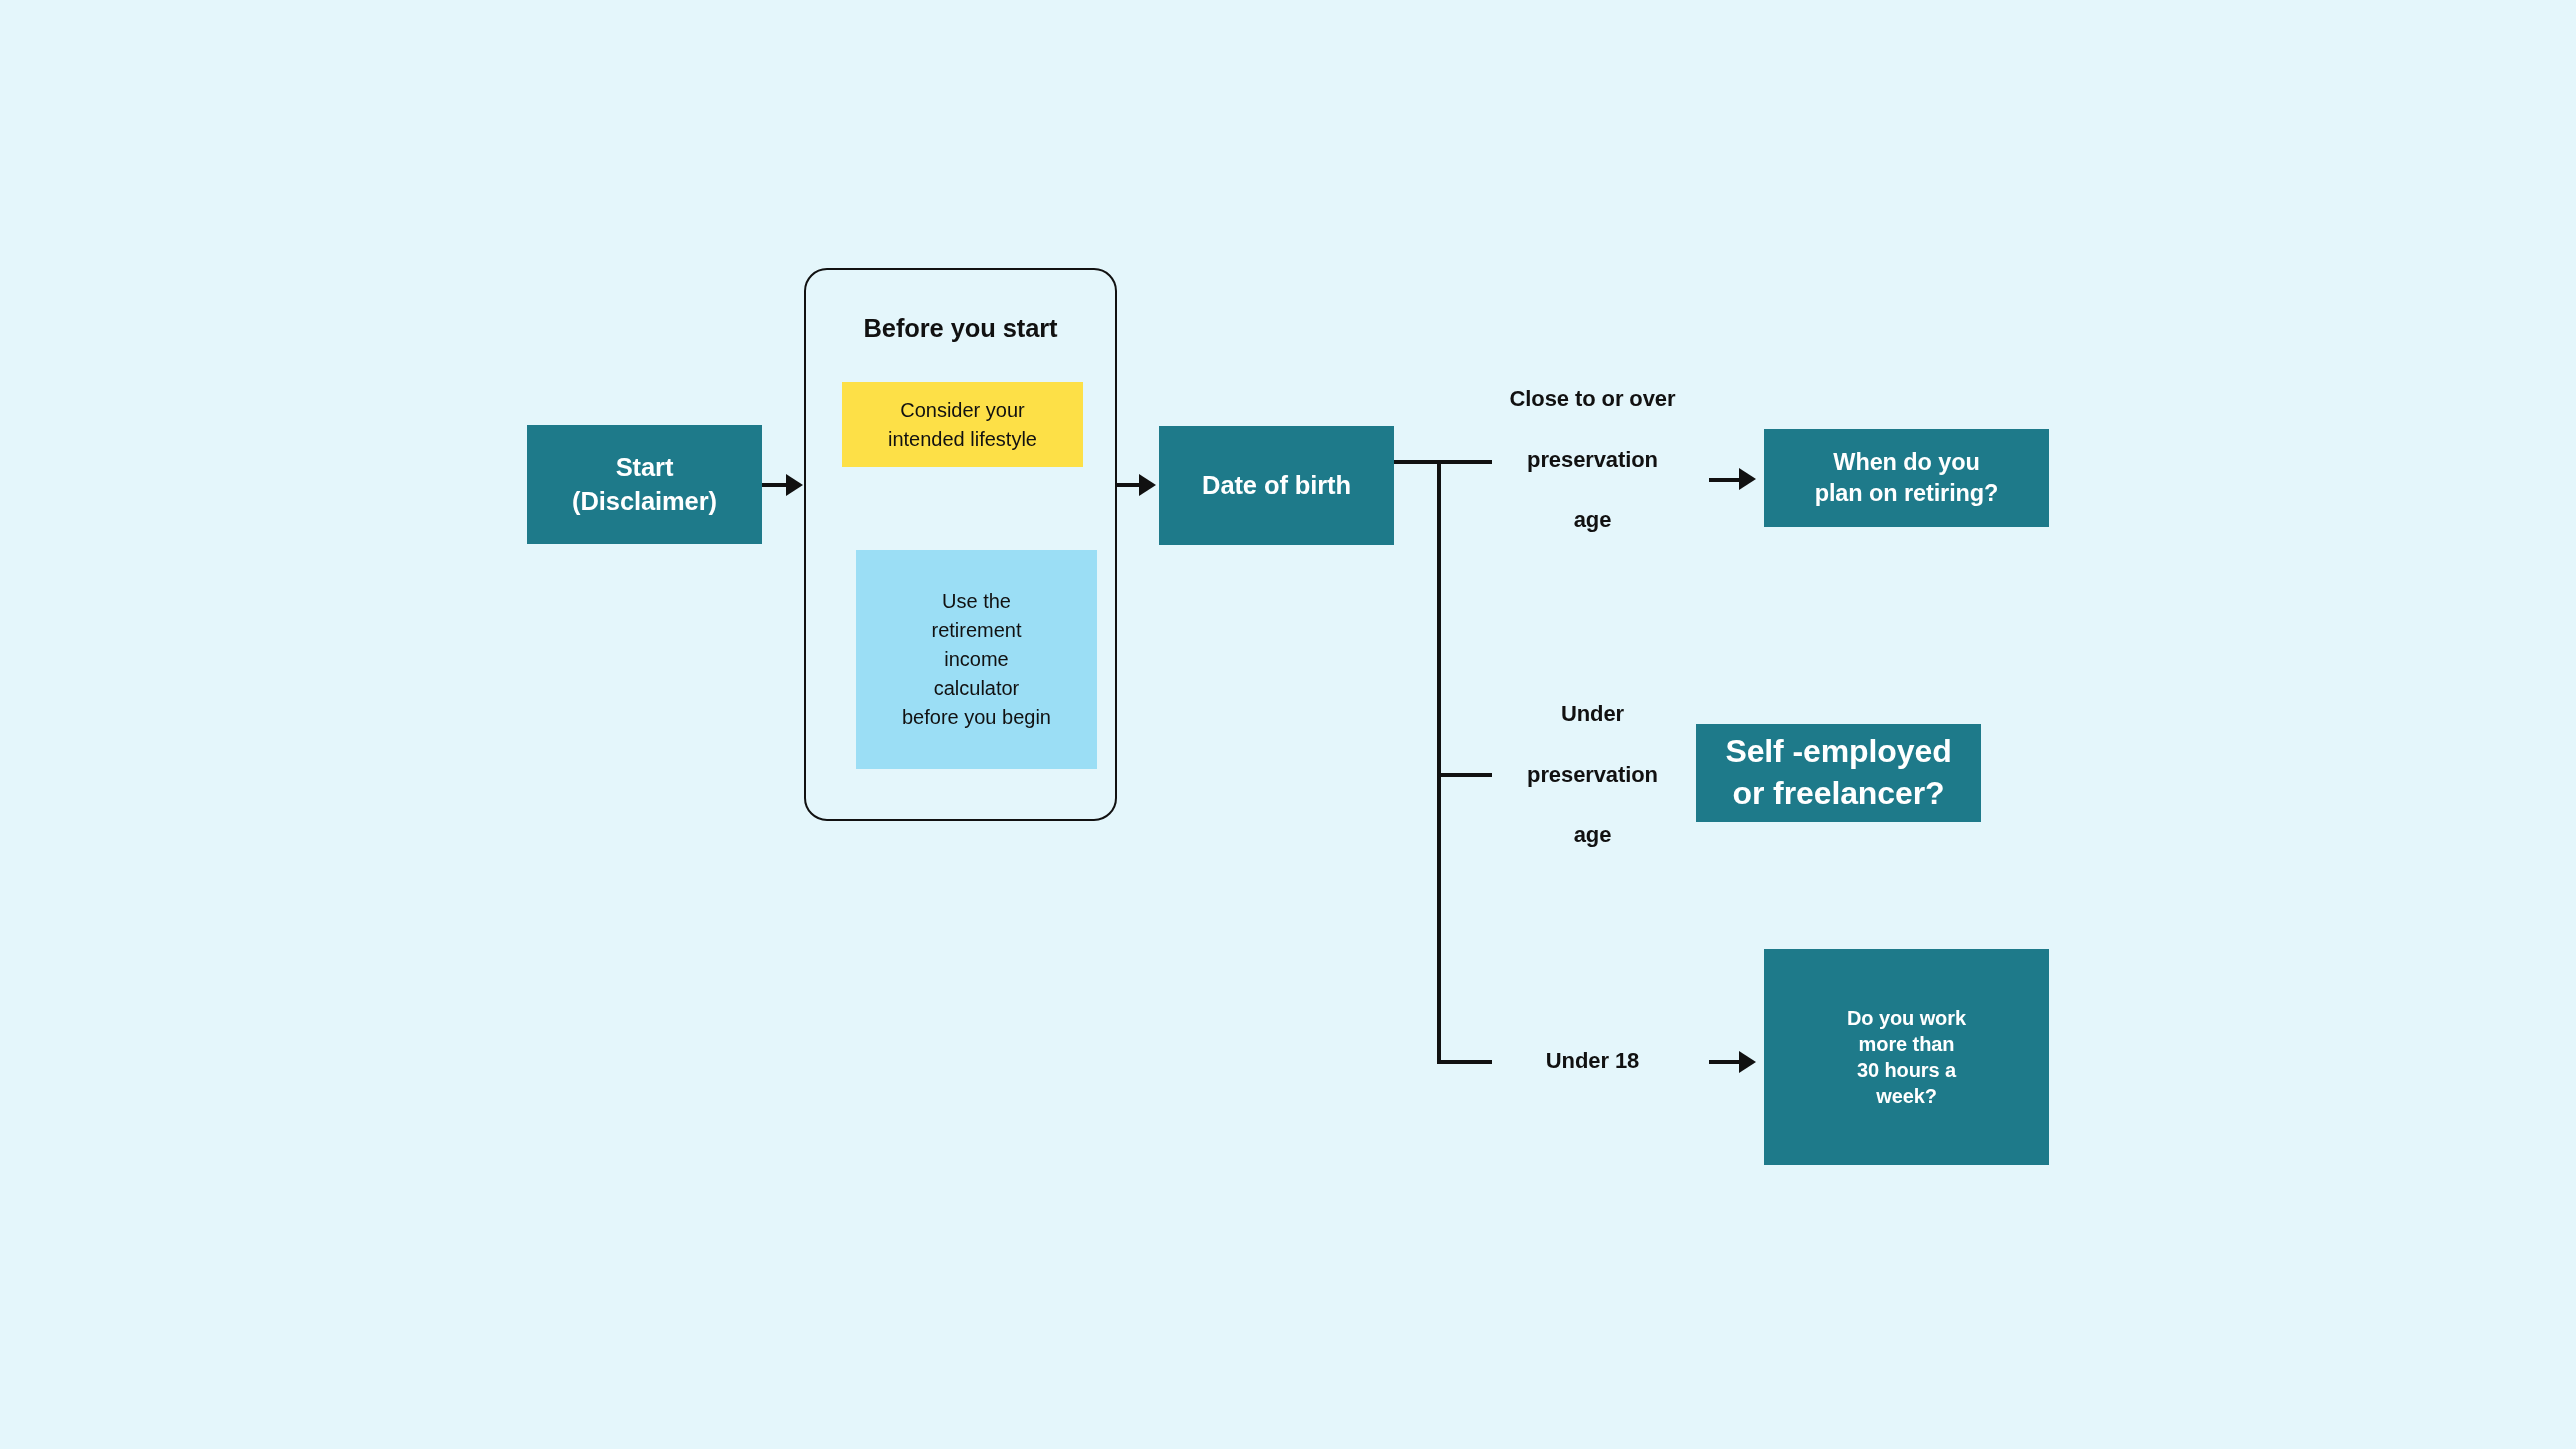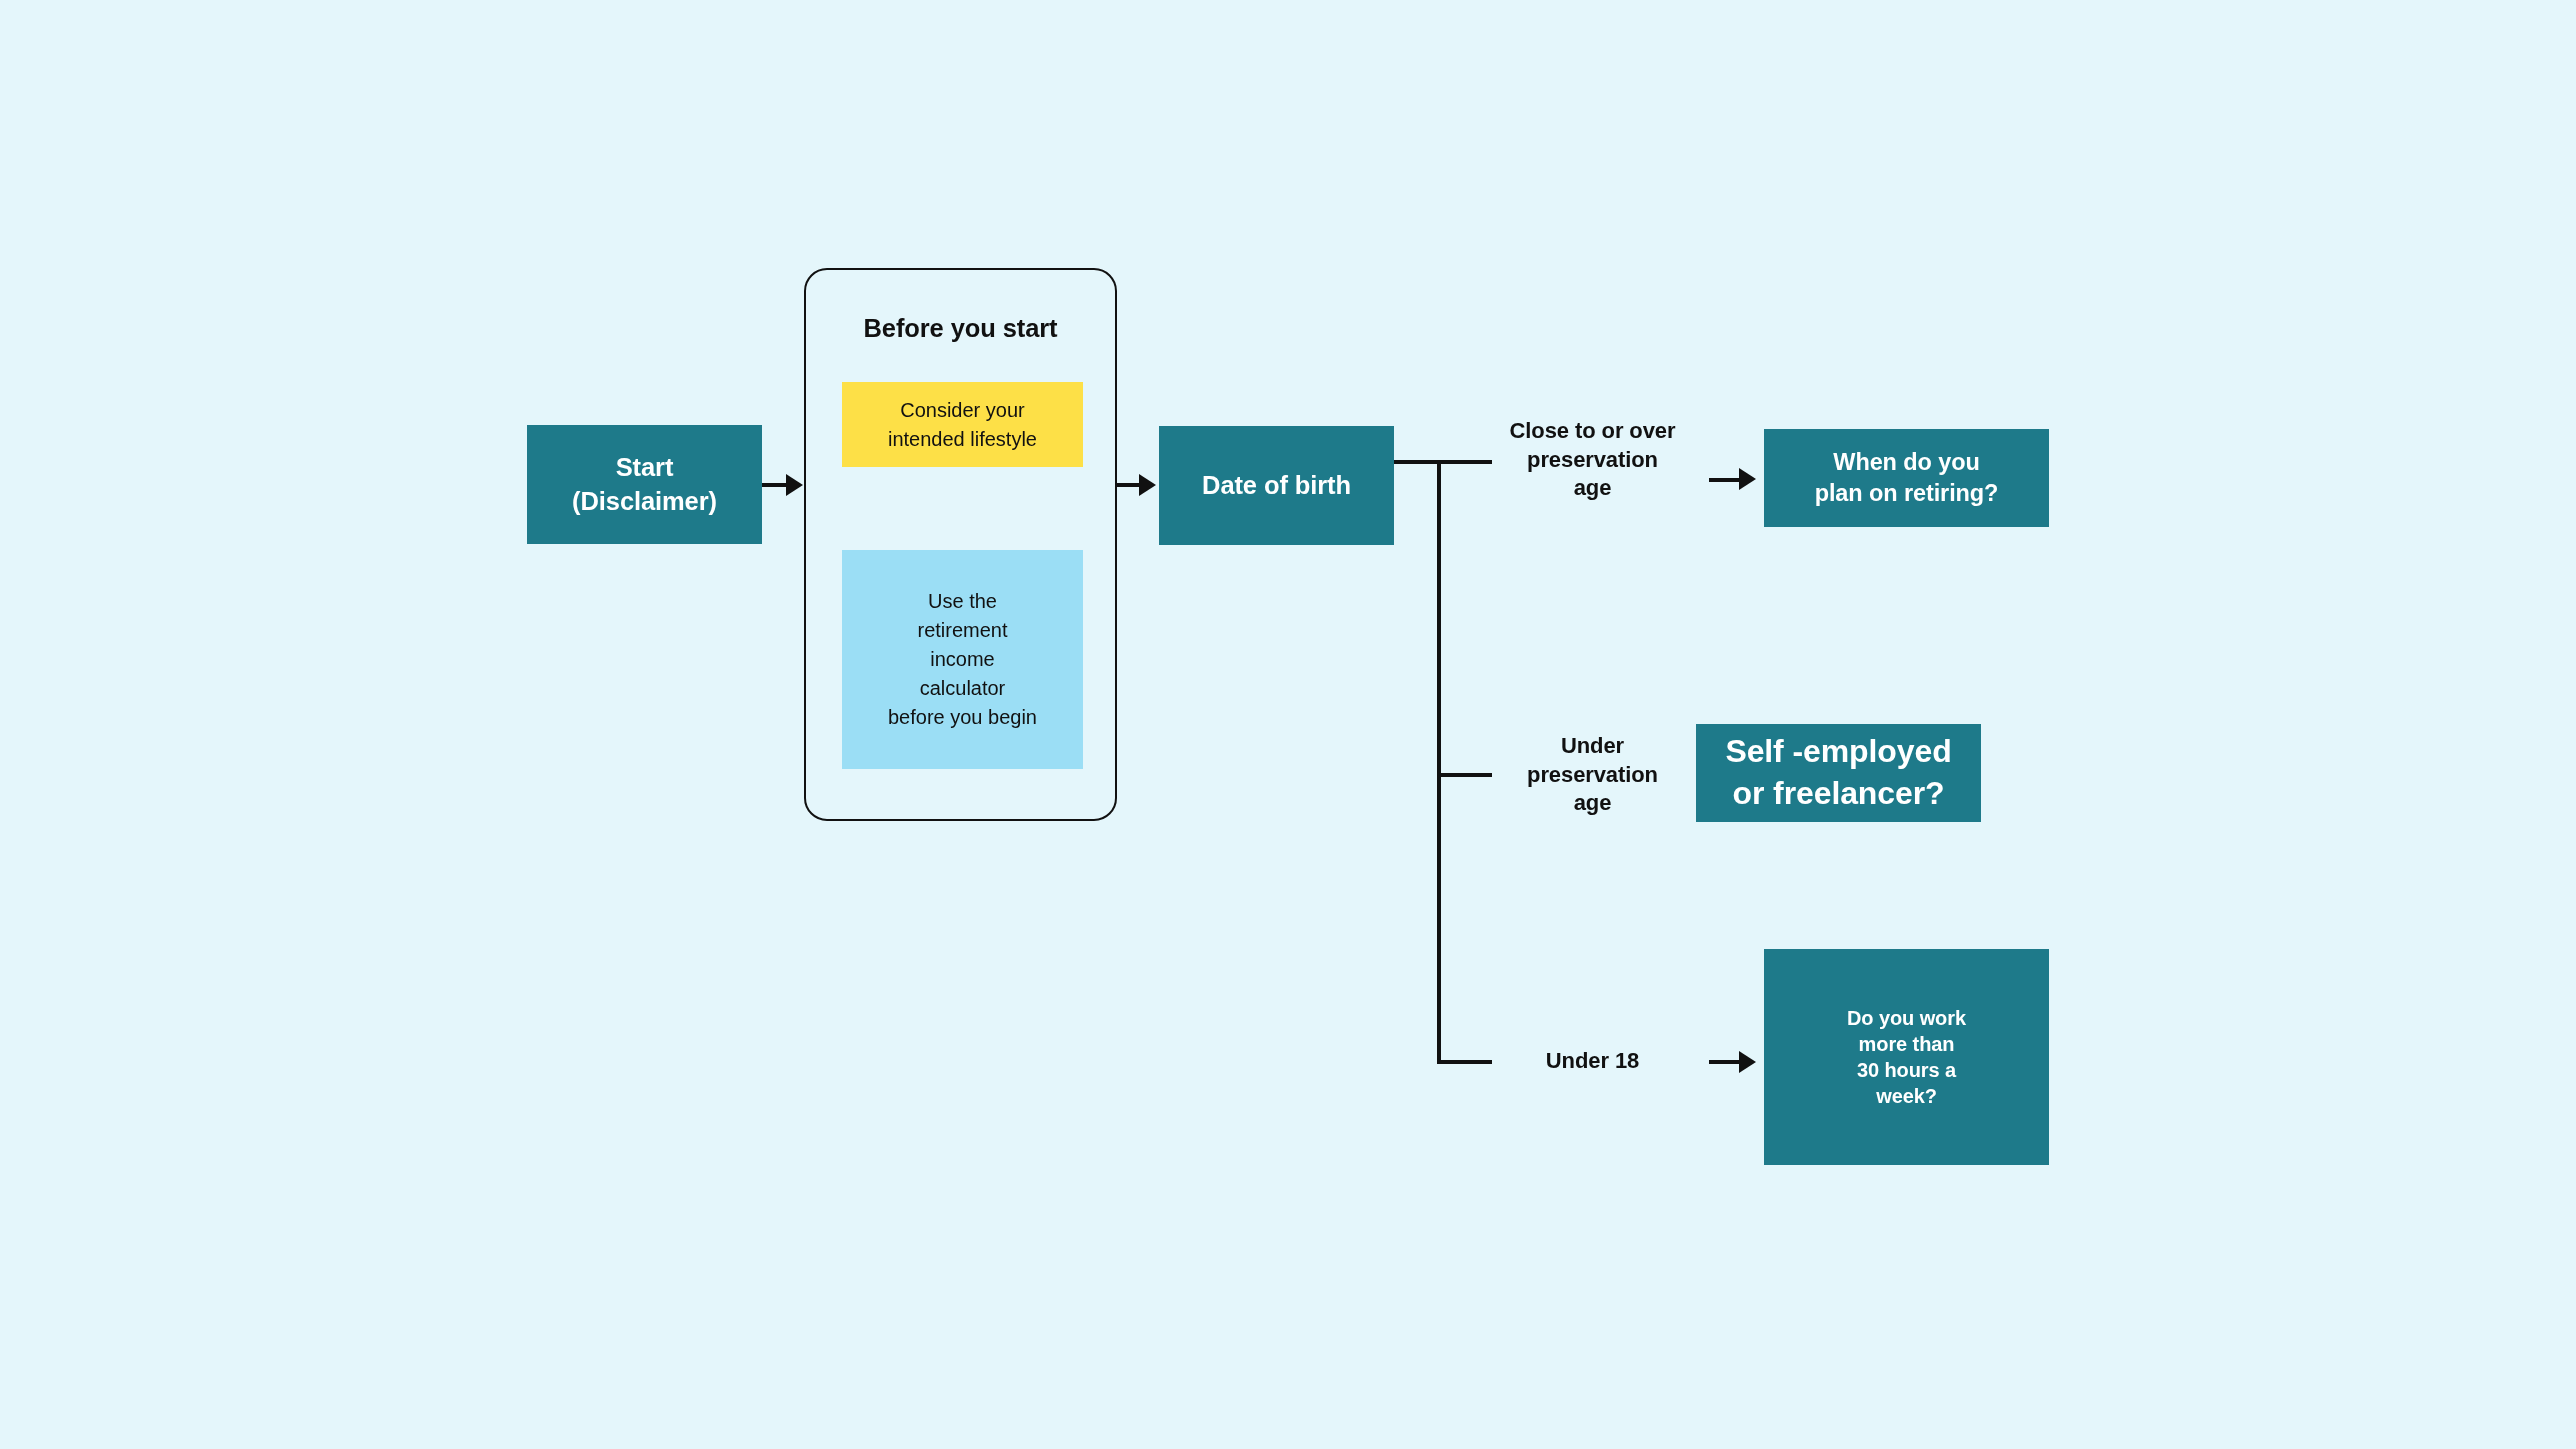--- a/index.html
+++ b/index.html
@@ -39,20 +39,21 @@
     background: #fde047;
     color: #111111;
     font-weight: normal;
     line-height: 1.45;
   }
   .node-sky {
     background: #9bdef5;
     color: #111111;
     font-weight: normal;
     line-height: 1.45;
+    margin-left: 14px;
   }
 
   
   .panel {
     position: absolute;
     box-sizing: border-box;
     border: 2px solid #111111;
     background: transparent;
   }
   .panel-title {
@@ -70,20 +71,21 @@
     position: absolute;
     box-sizing: border-box;
     display: flex;
     align-items: center;
     justify-content: center;
     text-align: center;
     color: #111111;
     font-weight: bold;
     line-height: 1.30;
     letter-spacing: -0.1px;
+    gap: 32px;
   }
 
   
   .h-line {
     position: absolute;
     background: #111111;
     height: 4px;
   }
   .v-line {
     position: absolute;

